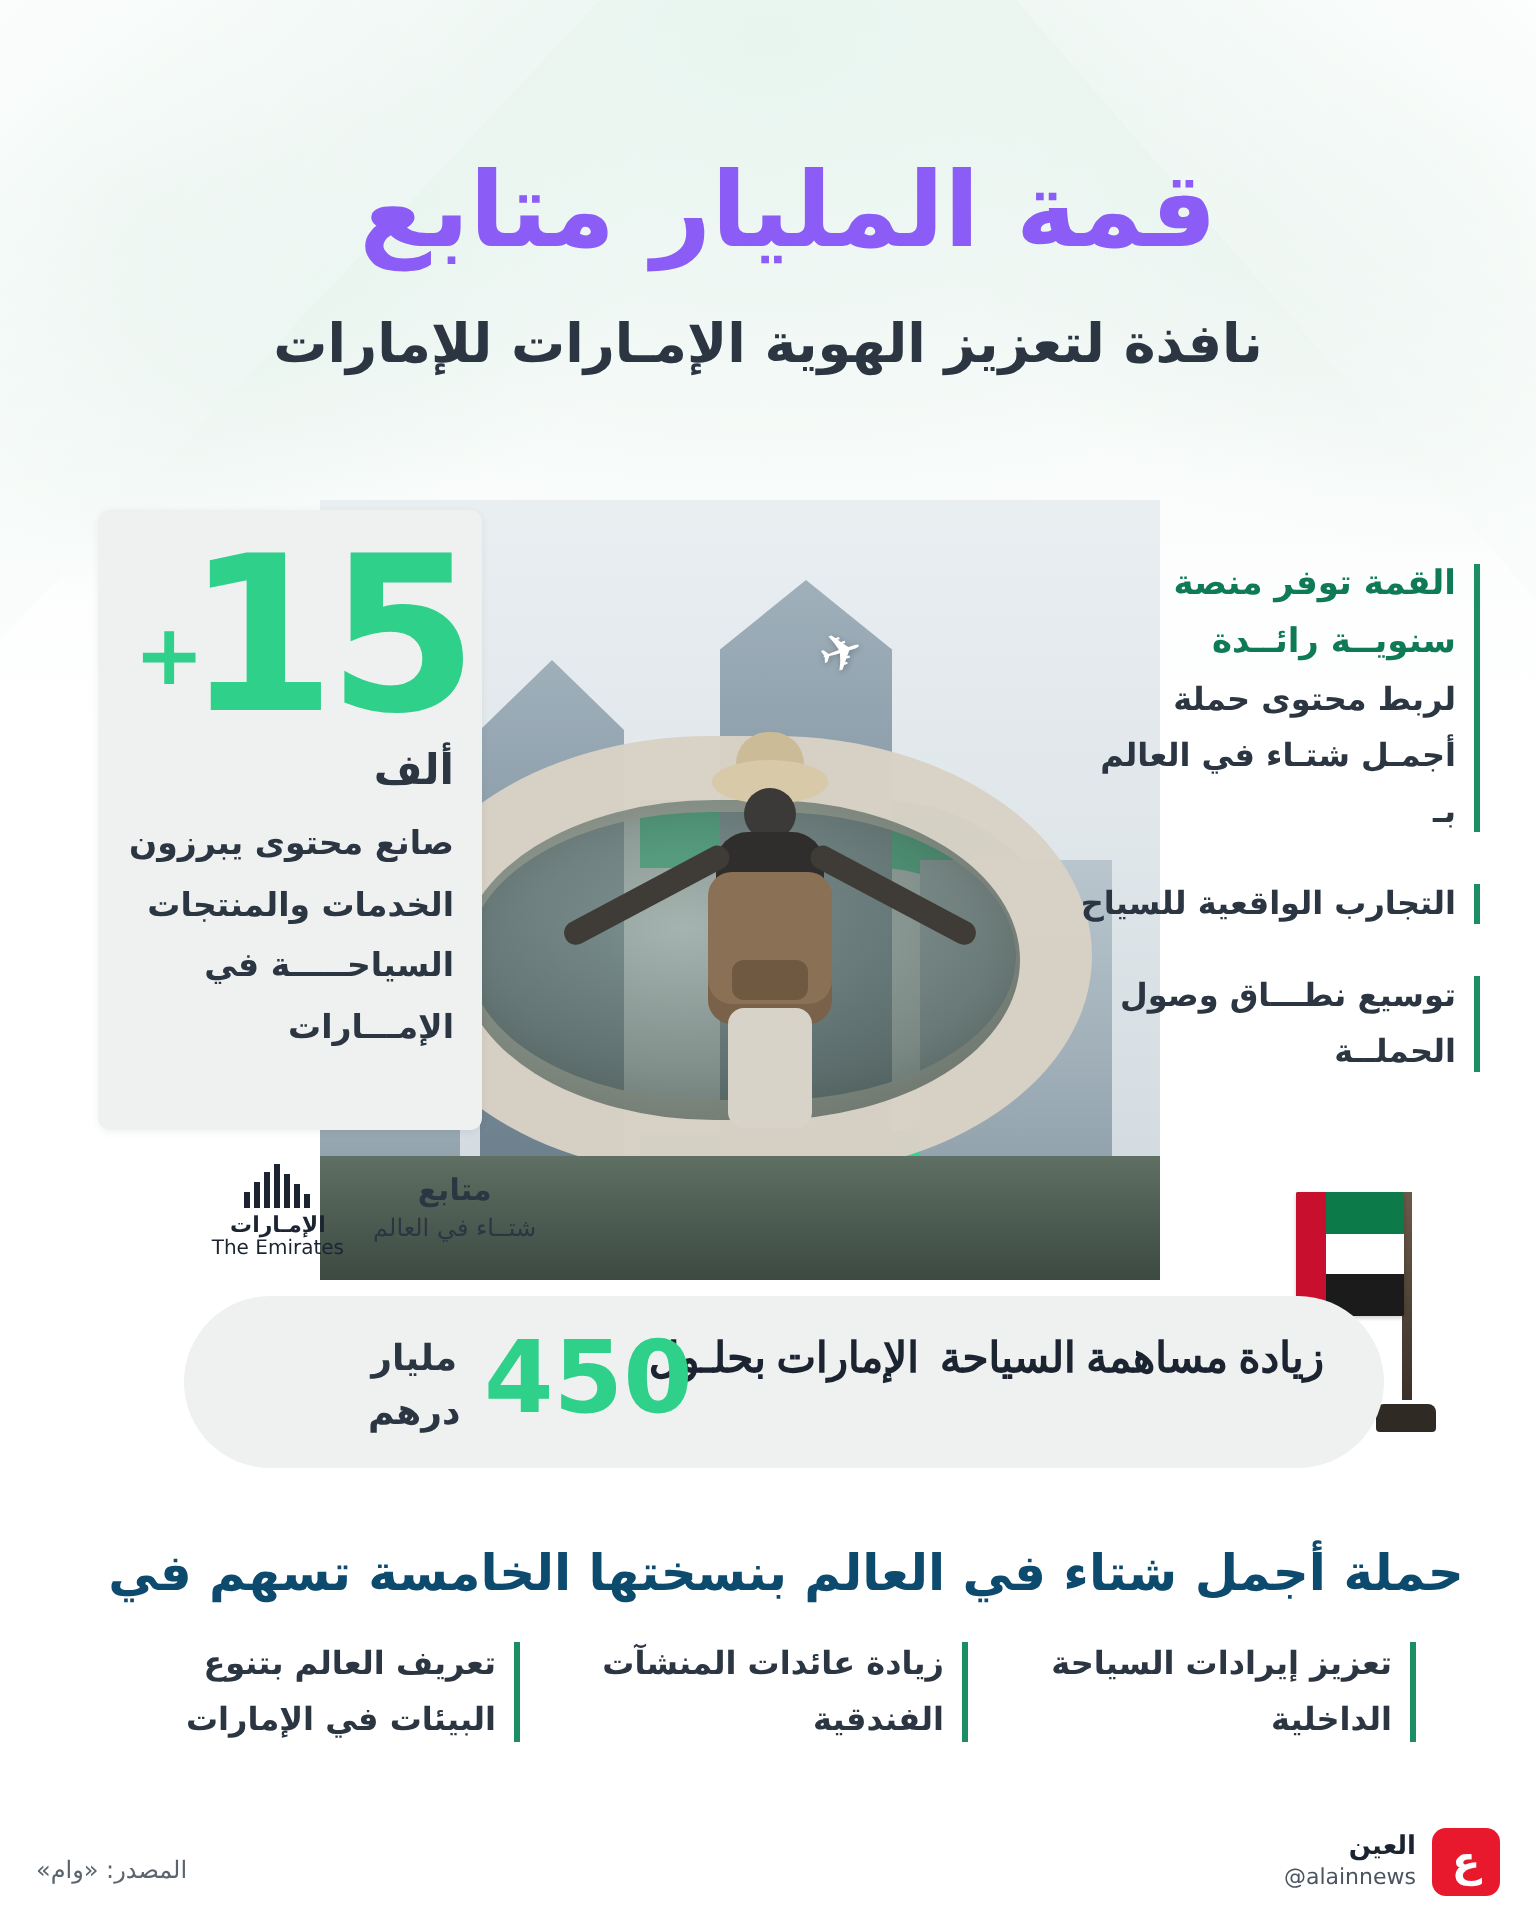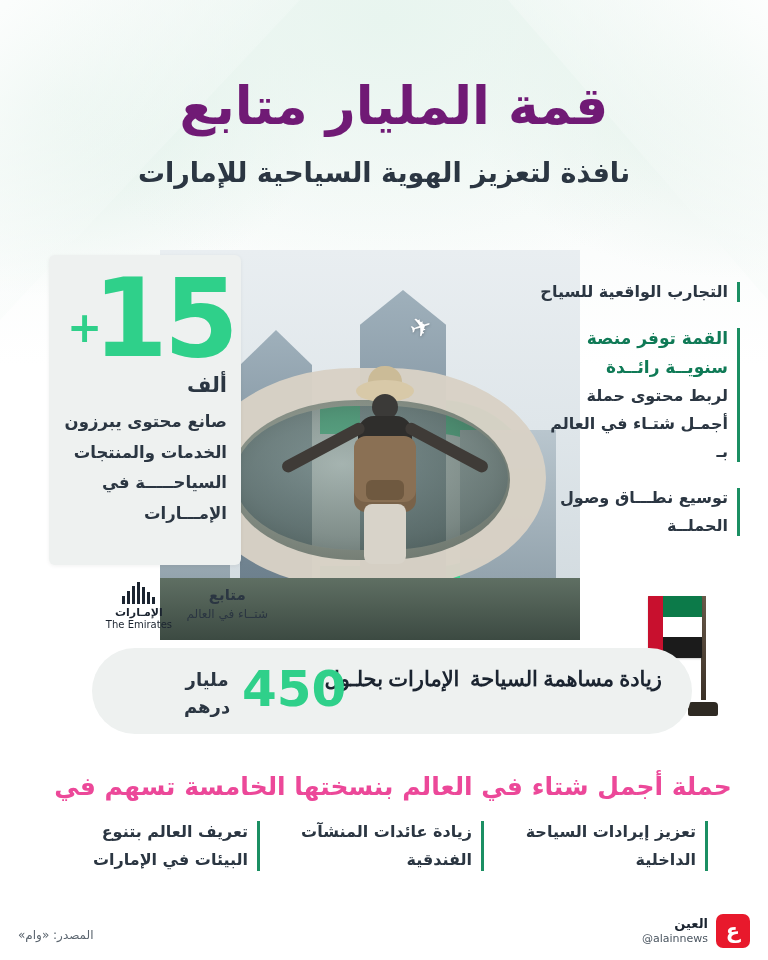--- a/index.html
+++ b/index.html
@@ -26,21 +26,21 @@
   }
   .bg-diag2 {
     position:absolute; right:0; top:0; width:260px; height:300px;
     background:linear-gradient(225deg, rgba(255,255,255,0.9) 0%, rgba(238,247,243,0.25) 60%, rgba(255,255,255,0) 100%);
     clip-path:polygon(100% 0, 100% 100%, 0 0);
   }
 
   
   .header { position:absolute; top:78px; left:0; right:0; text-align:center; }
   .title {
-    font-size:52px; font-weight:bold; color:#701a75; letter-spacing:-0.5px;
+    font-size:52px; font-weight:bold; color:#8b5cf6; letter-spacing:-0.5px;
     line-height:1.1;
     padding-left:20px;
   }
   .subtitle {
     margin-top:22px;
     font-size:27px; font-weight:bold; color:#2b3642;
   }
 
   
   .hero {
@@ -179,21 +179,21 @@
   .bar450 .txt-right {
     position:absolute; right:30px; top:15px; text-align:right;
     font-size:21px; font-weight:bold; color:#1b2430; line-height:1.55;font-family:Liberation Serif, serif;
   }
   .bar450 .num { position:absolute; left:150px; top:12px; font-size:50px; font-weight:bold; color:#2fd08a; direction:ltr; }
   .bar450 .unit { position:absolute; left:92px; top:18px; font-size:18px; font-weight:bold; color:#2b3642; line-height:1.5; text-align:center; }
 
   
   .bottom-title {
     position:absolute; left:0; right:0; top:772px; text-align:center;
-    font-size:25px; font-weight:bold; color:#ec4899;margin-left:18px;
+    font-size:25px; font-weight:bold; color:#0c4a6e;margin-left:18px;
   }
   .cols {
     position:absolute; left:60px; right:60px; top:818px;
     display:flex; justify-content:space-between; gap:18px; direction:rtl;
   }
   .col { position:relative; padding-right:12px; width:200px; text-align:right; }
   .col:before { content:""; position:absolute; right:0; top:3px; width:3px; height:calc(100% - 6px); background:#1b8f63; }
   .col span { font-size:16px; font-weight:bold; color:#2b3642; line-height:1.75; }
 
   
@@ -210,21 +210,21 @@
 </style>
 </head>
 <body>
 
 <div class="bg-wash"></div>
 <div class="bg-diag"></div>
 <div class="bg-diag2"></div>
 
 <div class="header">
   <div class="title">قمة المليار متابع</div>
-  <div class="subtitle">نافذة لتعزيز الهوية السياحية للإمارات</div>
+  <div class="subtitle">نافذة لتعزيز الهوية الإمـارات للإمارات</div>
 </div>
 
 <div class="hero">
   <div class="hero-photo">
     <div class="sky"></div>
     <div class="green-blob"></div>
     <div class="green-blob2"></div>
     <div class="block b2"></div>
     <div class="tower t1">
         <i class="spire"></i>
@@ -272,25 +272,25 @@
     <div class="en">The Emirates</div>
   </div>
   <div class="logo-winter">
     <div class="w1">متابع</div>
     <div class="w2">شتــاء في العالم</div>
   </div>
 </div>
 
 <div class="bullets">
   <div class="bullet">
-    <div class="body">التجارب الواقعية للسياح</div>
-  </div>
-  <div class="bullet">
     <div class="lead">القمة توفر منصة سنويــة رائــدة</div>
     <div class="body">لربط محتوى حملة أجمـل شتـاء في العالم بـ</div>
+  </div>
+  <div class="bullet">
+    <div class="body">التجارب الواقعية للسياح</div>
   </div>
   <div class="bullet">
     <div class="body">توسيع نطـــاق وصول الحملــة</div>
   </div>
 </div>
 
 <div class="flag">
   <div class="pole"></div>
   <div class="cloth">
     <span class="g"></span>

